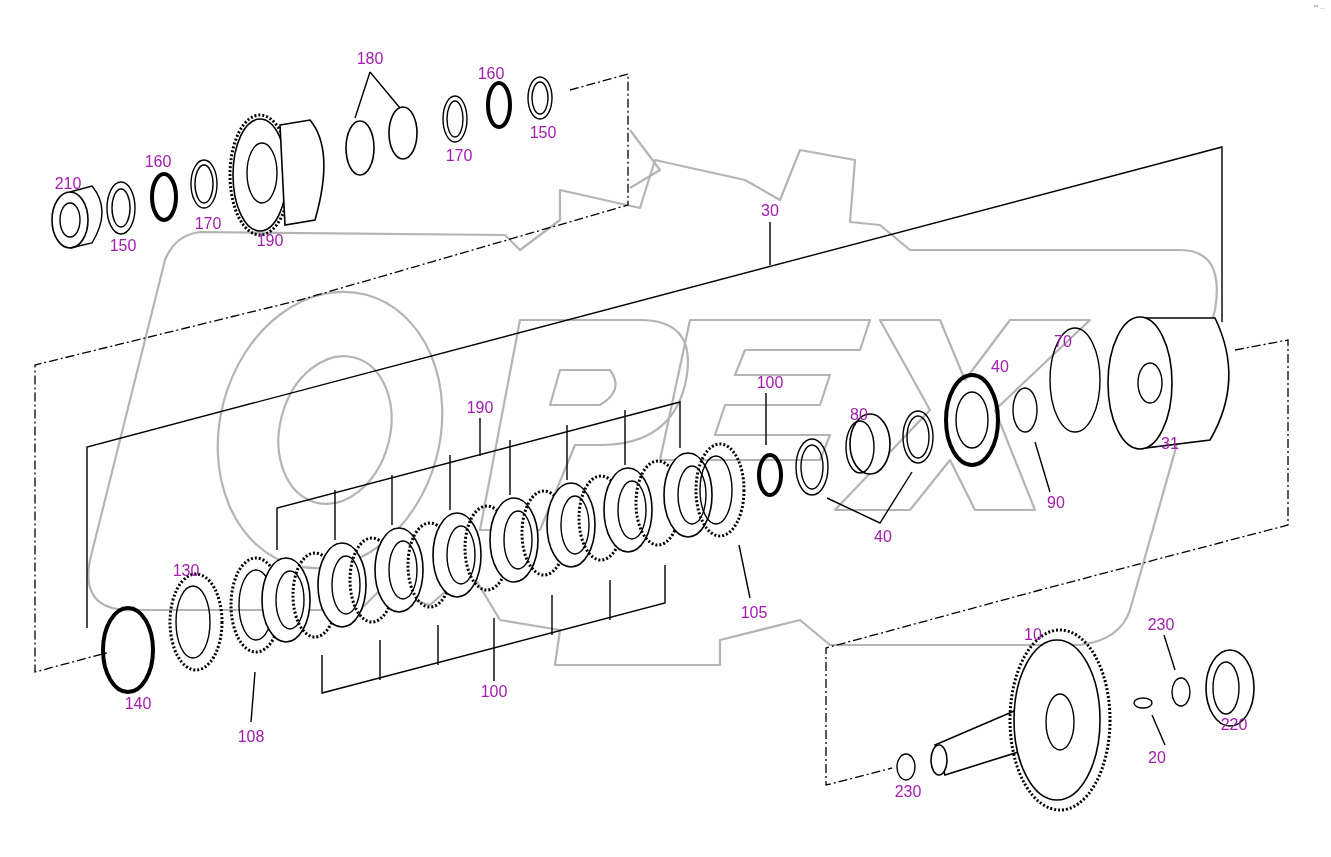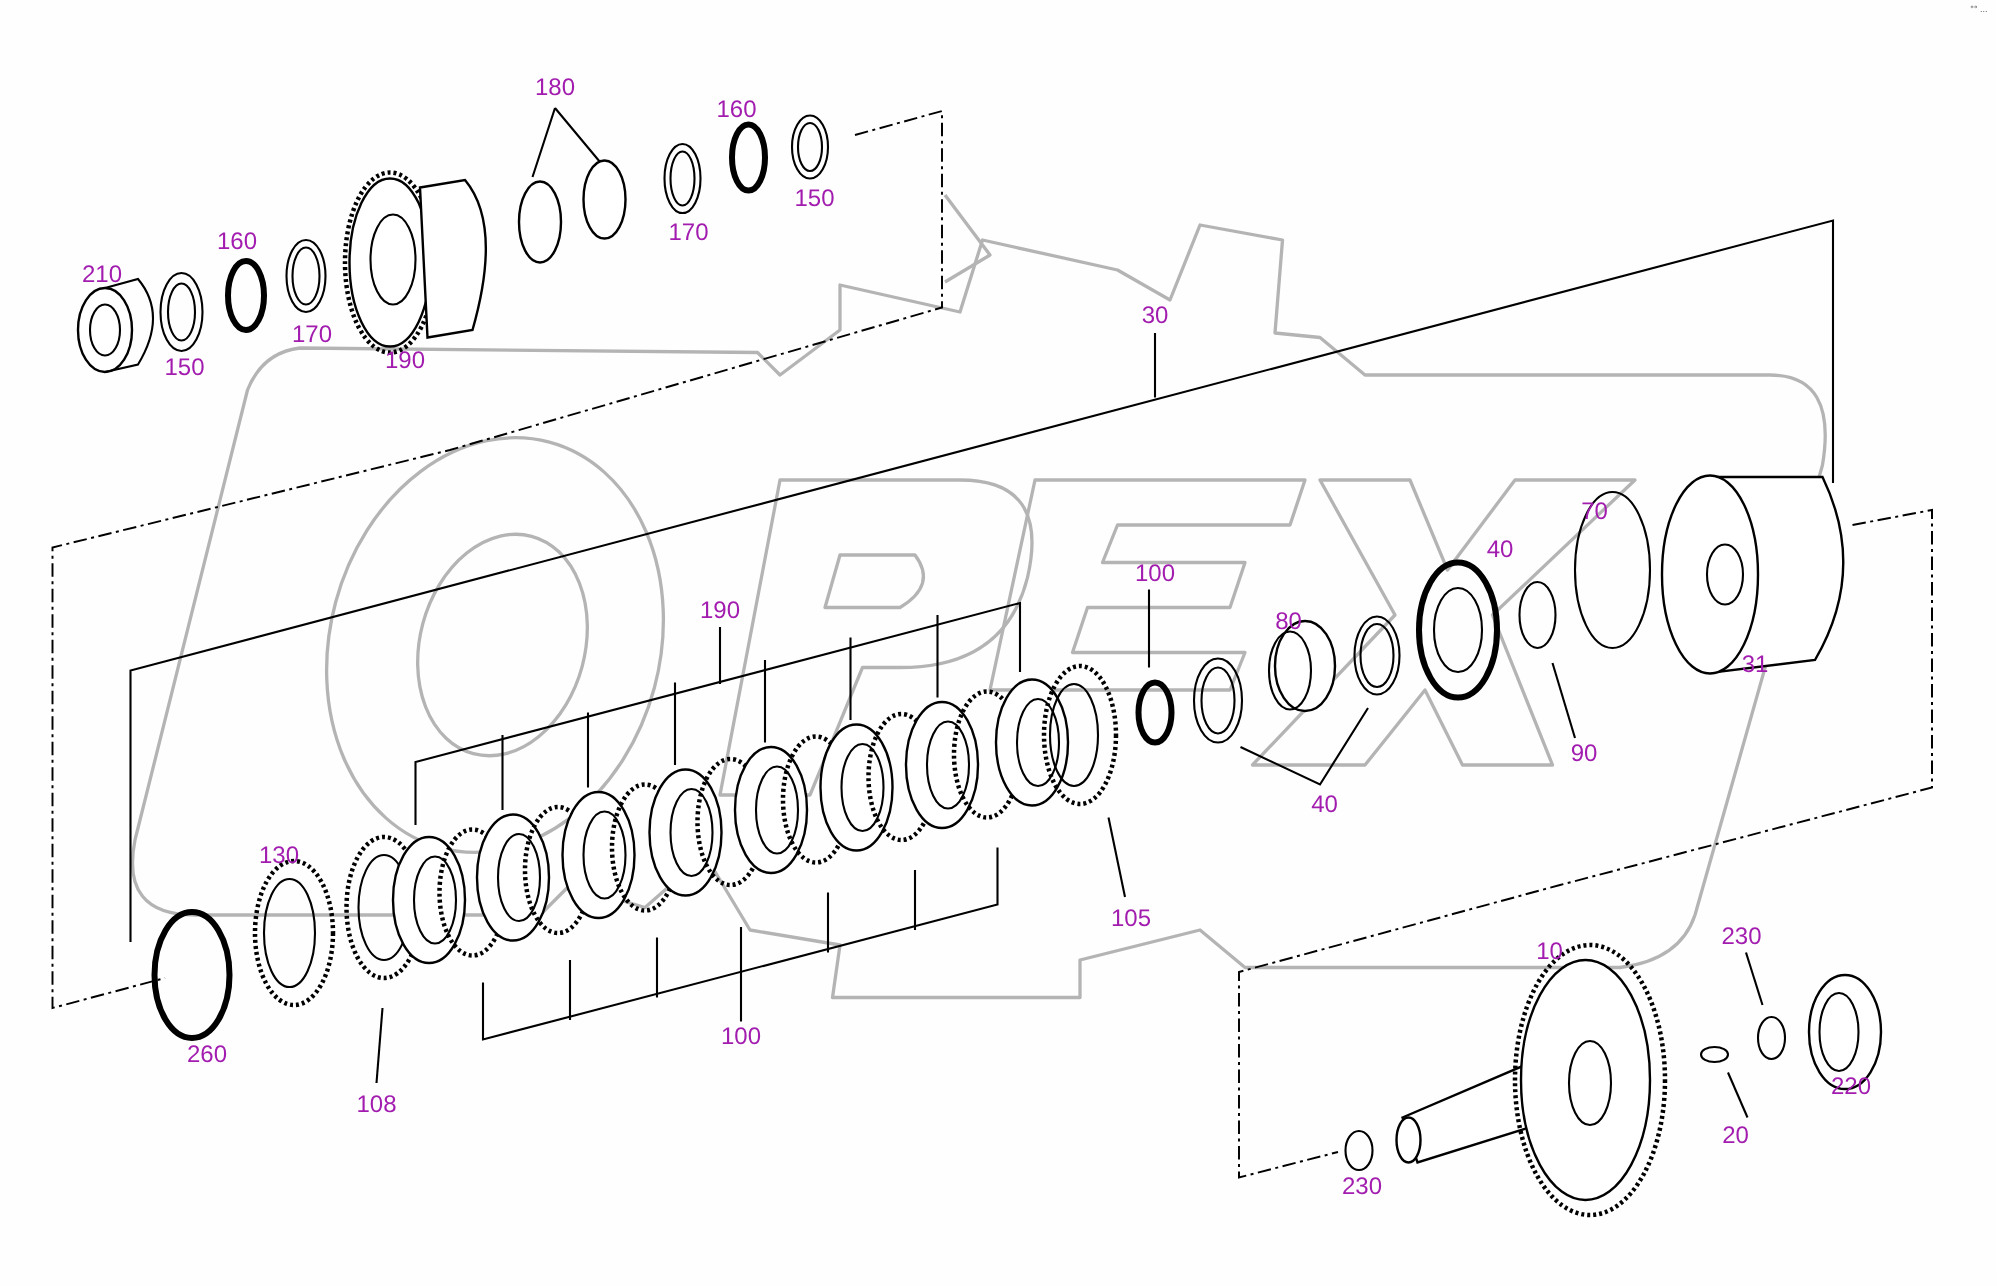--- a/index.html
+++ b/index.html
@@ -157,21 +157,21 @@
   <span class="label" style="left:770px;top:383px">100</span>
   <span class="label" style="left:859px;top:415px">80</span>
   <span class="label" style="left:1000px;top:367px">40</span>
   <span class="label" style="left:1063px;top:342px">70</span>
   <span class="label" style="left:1170px;top:444px">31</span>
   <span class="label" style="left:1056px;top:503px">90</span>
   <span class="label" style="left:883px;top:537px">40</span>
   <span class="label" style="left:480px;top:408px">190</span>
   <span class="label" style="left:754px;top:613px">105</span>
   <span class="label" style="left:186px;top:571px">130</span>
-  <span class="label" style="left:138px;top:704px">260</span>
+  <span class="label" style="left:138px;top:704px">140</span>
   <span class="label" style="left:251px;top:737px">108</span>
   <span class="label" style="left:494px;top:692px">100</span>
   <span class="label" style="left:1033px;top:635px">10</span>
   <span class="label" style="left:1161px;top:625px">230</span>
   <span class="label" style="left:1234px;top:725px">220</span>
   <span class="label" style="left:1157px;top:758px">20</span>
   <span class="label" style="left:908px;top:792px">230</span>
 </div>
 
 </body></html>

